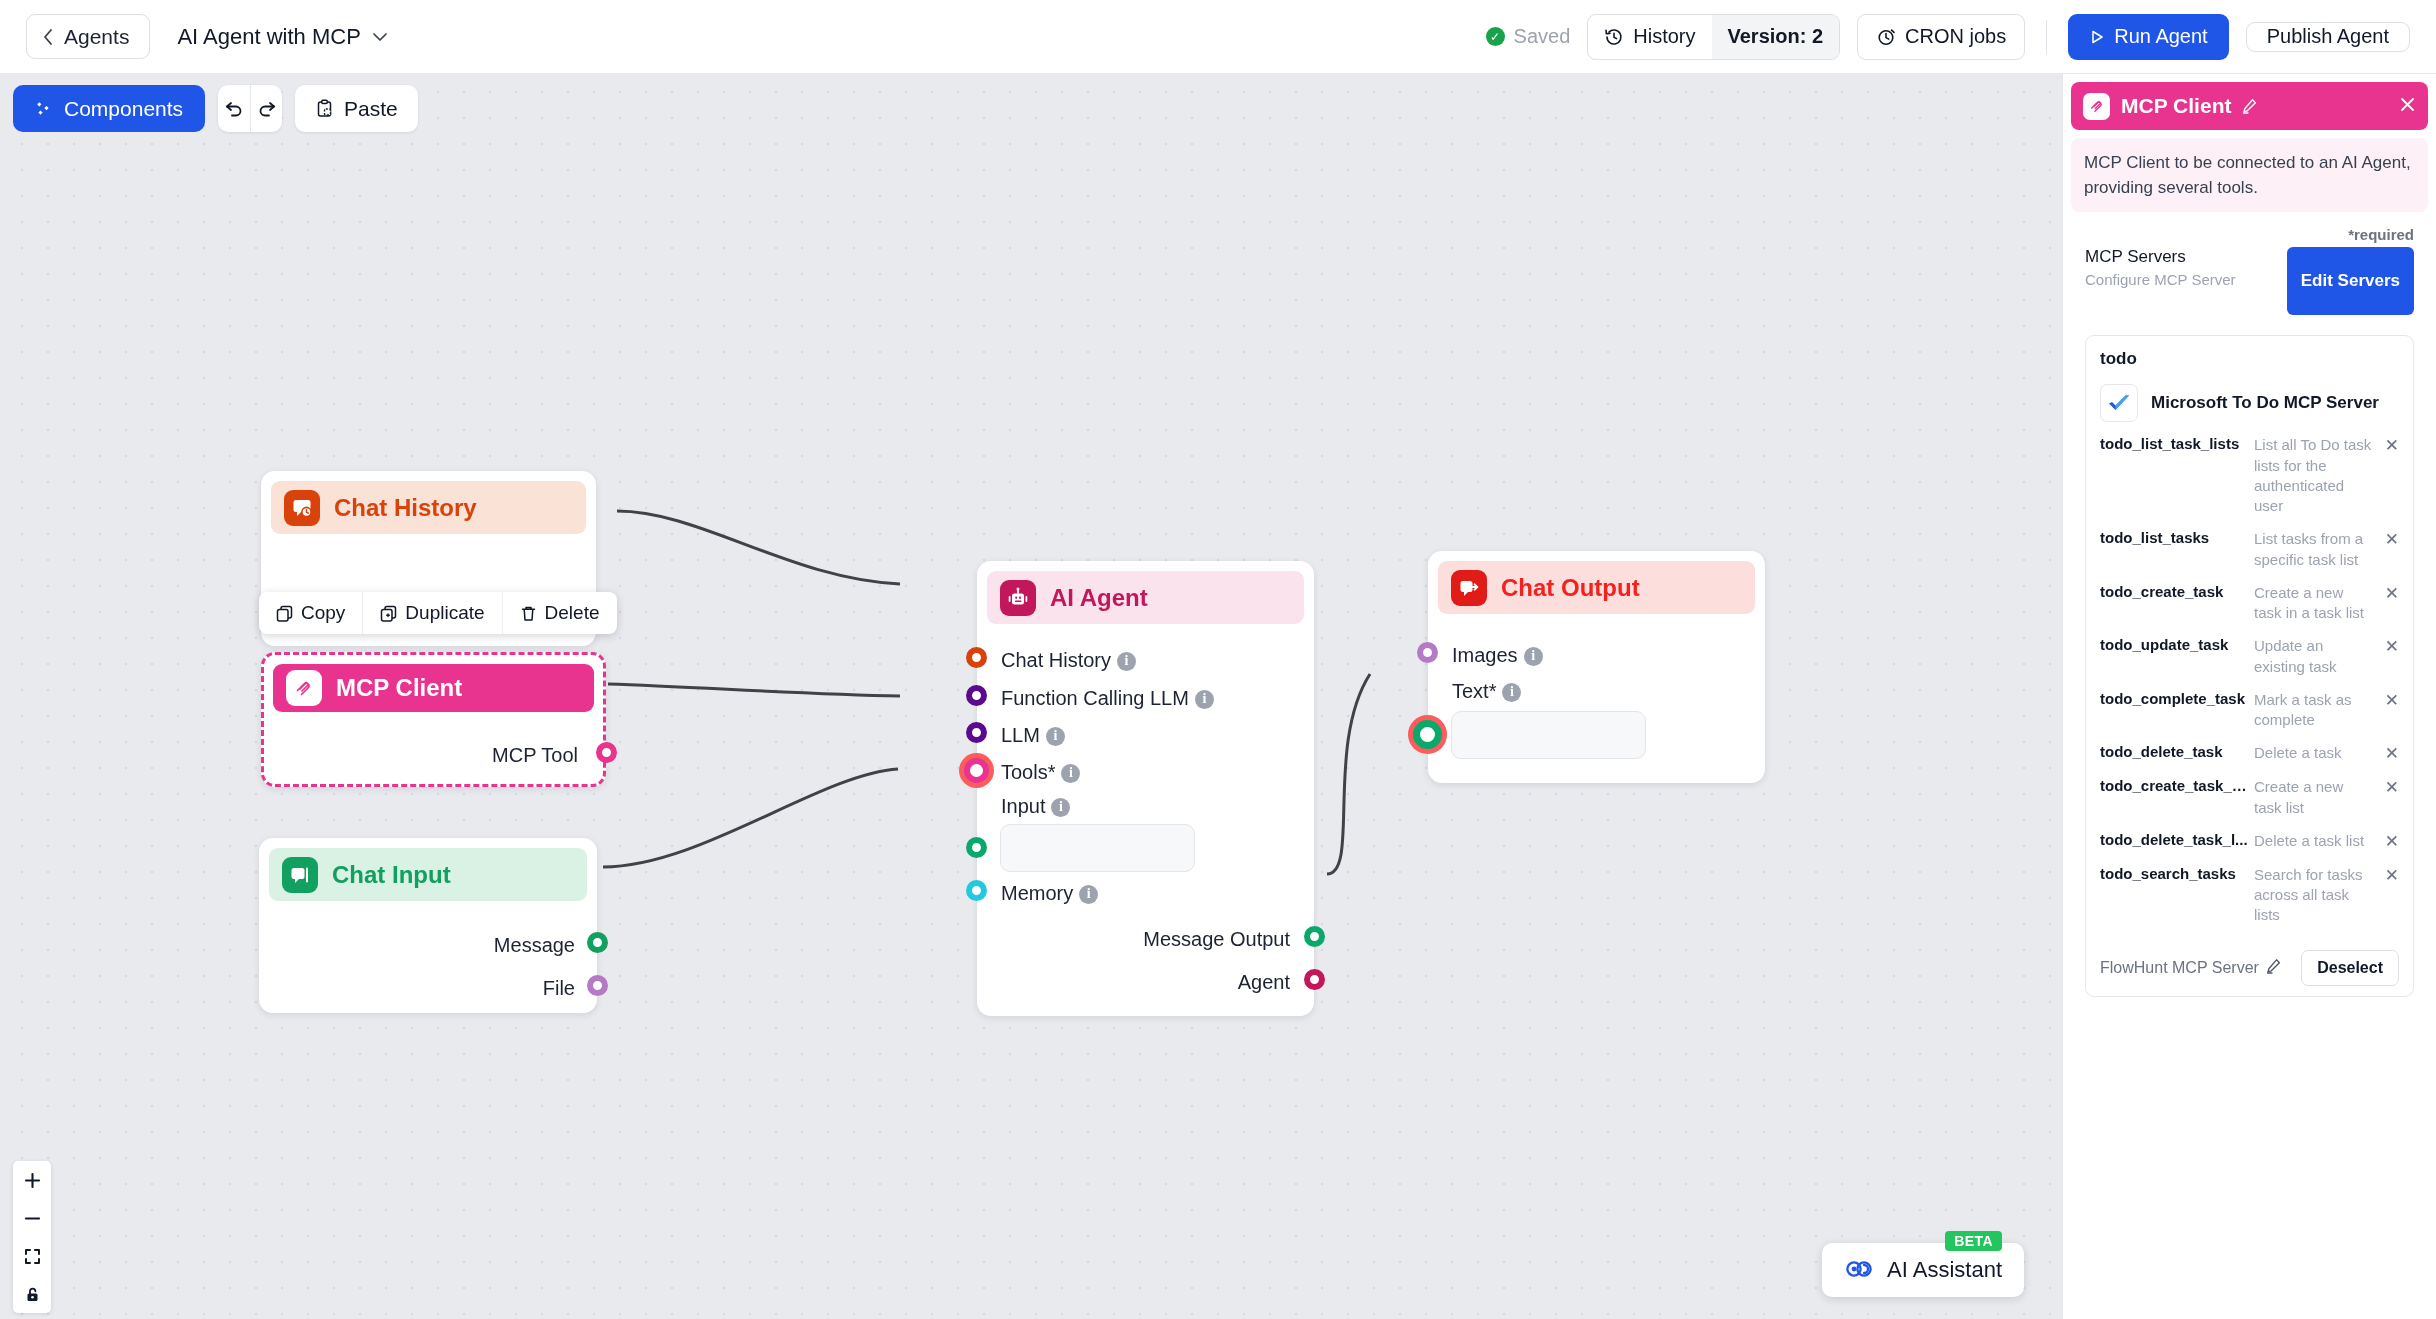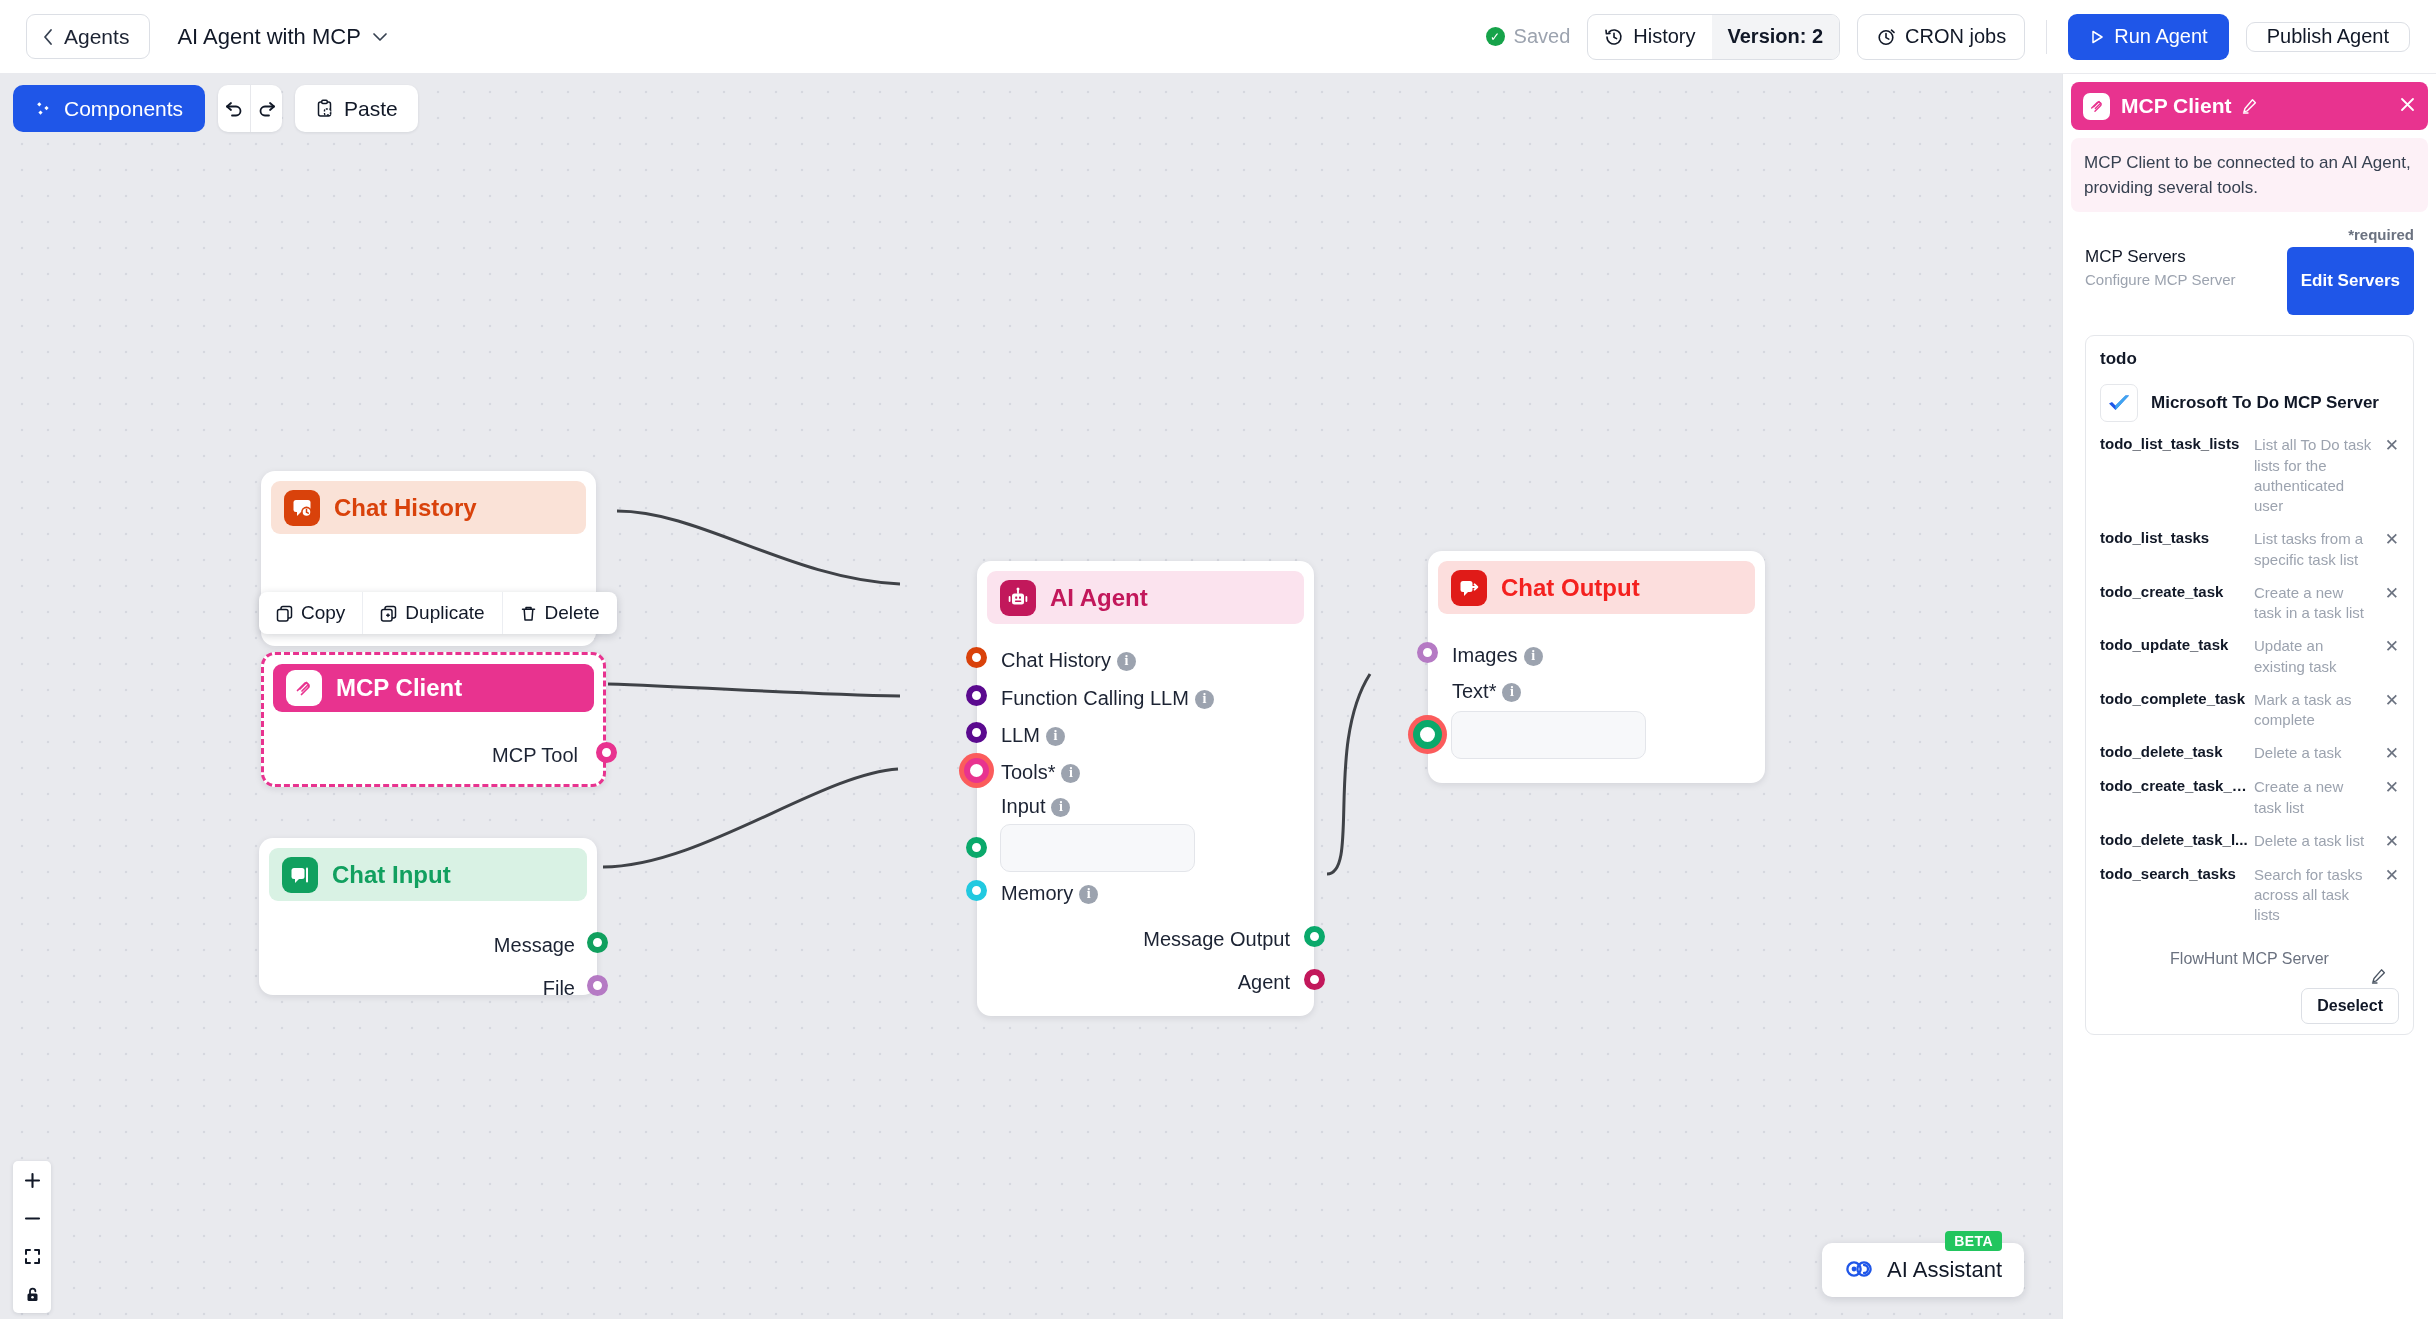--- a/index.html
+++ b/index.html
@@ -219,21 +219,21 @@
   .tool {
     display: flex; align-items: flex-start; gap: 6px; margin-top: 13px;
   }
   .tool-name {
     width: 148px; flex: none; font-size: 15px; font-weight: bold; color: #111827;
     overflow: hidden; text-overflow: ellipsis; white-space: nowrap;
   }
   .tool-desc { flex: 1; font-size: 15px; color: #9ca3af; line-height: 1.35; }
   .tool-x { flex: none; color: #6b7280; font-size: 17px; cursor: pointer; padding-left: 4px; }
   .card-foot {
-    display: flex; align-items: center; margin-top: 20px; padding-top: 4px; flex-direction: column;
+    display: flex; align-items: center; margin-top: 20px; padding-top: 4px;
   }
   .card-foot-lbl { font-size: 16px; color: #6b7280; }
   .btn-deselect {
     margin-left: auto; border: 1px solid #dcdfe5; border-radius: 7px;
     background: #fff; font-size: 16px; font-weight: bold; color: #111827;
     padding: 8px 15px; cursor: pointer;
   }
   .ver { padding: 22px 22px 0 22px; font-size: 17px; color: #6b7280; }
 
   svg.edges { position: absolute; left: 0; top: 0; width: 2062px; height: 1245px; pointer-events: none; z-index: 2; }
@@ -354,21 +354,21 @@
           </svg>
       </span>
       <span>MCP Client</span>
     </div>
     <div class="node-body">
       <span class="port-lbl" style="right:20px; top:28px;">MCP Tool</span>
       <div class="port" style="right:-19px; top:26px; border:6px solid #e8338f;"></div>
     </div>
   </div>
 
-  <div class="node" style="left:259px; top:764px; width:338px; height:157px;">
+  <div class="node" style="left:259px; top:764px; width:338px; height:175px;">
     <div class="node-hd" style="background:#d9f2e4; color:#11a05f;">
       <span class="node-ico" style="background:#11a05f;">
         <svg width="22" height="22" viewBox="0 0 22 22">
             <rect x="2.5" y="4" width="13" height="11" rx="2.5" fill="#fff"></rect>
             <path d="M6 15 L6 19 L10 15 Z" fill="#fff"></path>
             <path d="M18 4.5 V17.5" stroke="#fff" stroke-width="2" stroke-linecap="round"></path>
           </svg>
       </span>
       <span>Chat Input</span>
     </div>

